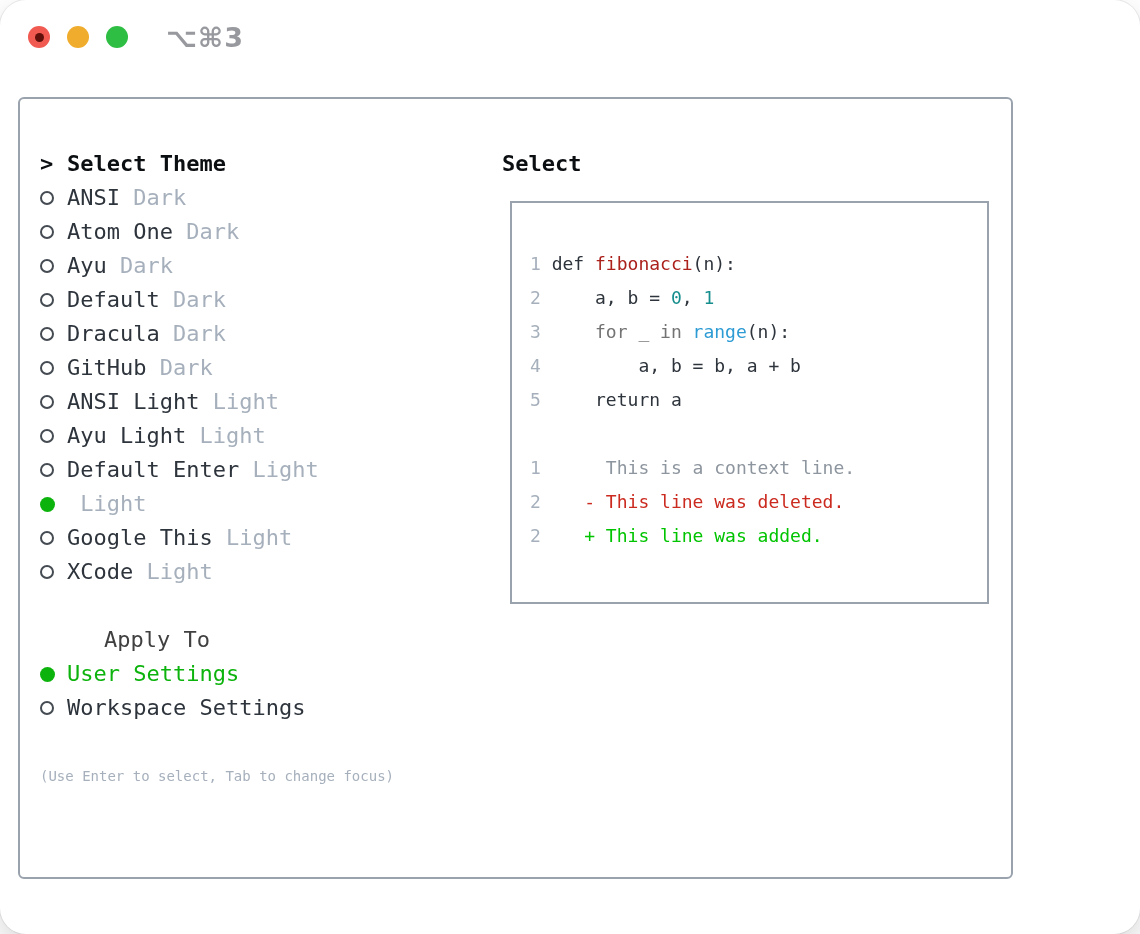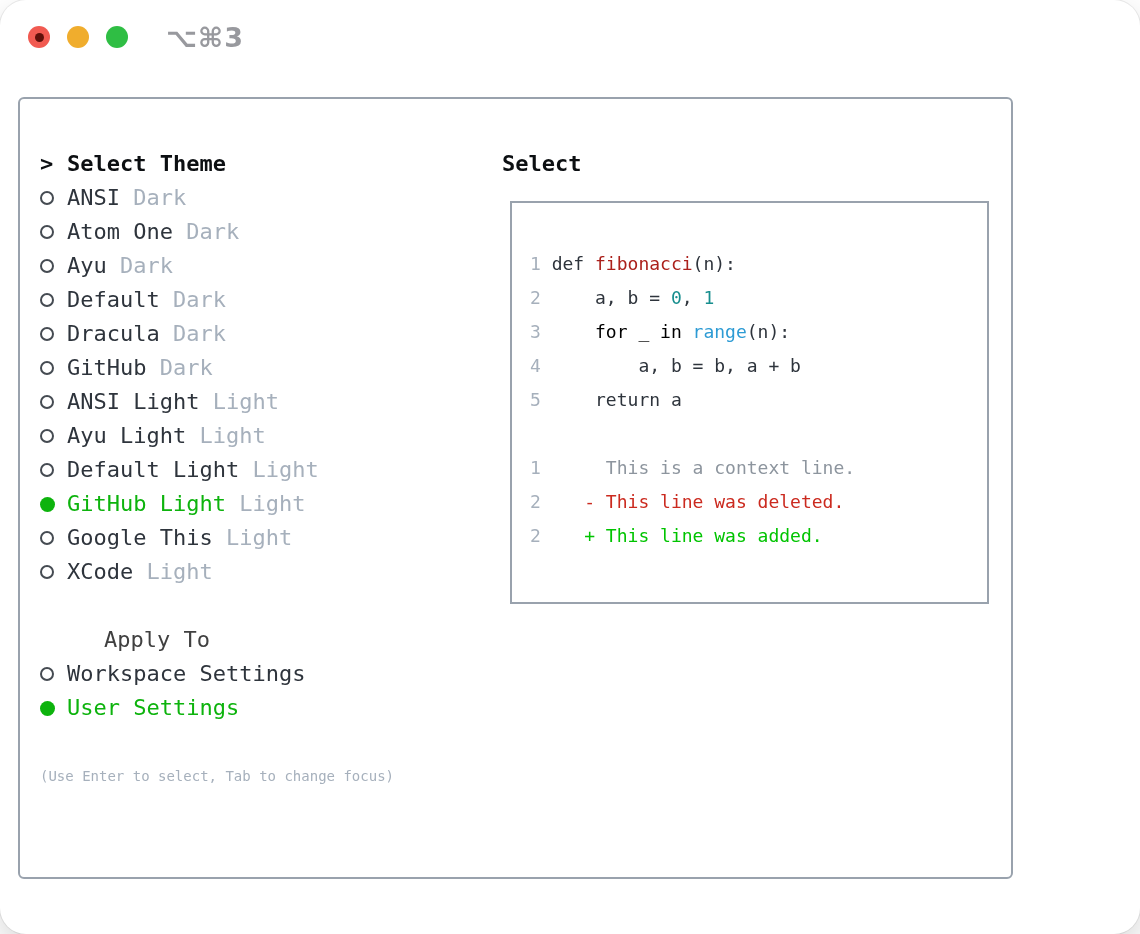--- a/index.html
+++ b/index.html
@@ -127,28 +127,27 @@
             <span class="marker">
               <span class="circle"></span>
             </span>
             <span class="name">Ayu Light</span>
             <span class="variant">Light</span>
           </div>
           <div class="row">
             <span class="marker">
               <span class="circle"></span>
             </span>
-            <span class="name">Default Light</span>
+            <span class="name">Default Enter</span>
             <span class="variant">Light</span>
           </div>
           <div class="row">
             <span class="marker">
               <span class="circle filled" style="background: rgb(13, 179, 13);"></span>
             </span>
-            <span class="name" style="color: rgb(13, 179, 13);">GitHub Light</span>
             <span class="variant">Light</span>
           </div>
           <div class="row">
             <span class="marker">
               <span class="circle"></span>
             </span>
             <span class="name">Google This</span>
             <span class="variant">Light</span>
           </div>
           <div class="row">
@@ -161,45 +160,45 @@
         </div>
 
       <div class="apply-section">
         <div class="row">
           <span class="marker"></span>
           <span class="subheading">Apply To</span>
         </div>
         <div>
             <div class="row">
               <span class="marker">
+                <span class="circle filled" style="background: rgb(13, 179, 13);"></span>
+              </span>
+              <span class="name" style="color: rgb(13, 179, 13);">User Settings</span>
+            </div>
+            <div class="row">
+              <span class="marker">
                 <span class="circle"></span>
               </span>
               <span class="name">Workspace Settings</span>
             </div>
-            <div class="row">
-              <span class="marker">
-                <span class="circle filled" style="background: rgb(13, 179, 13);"></span>
-              </span>
-              <span class="name" style="color: rgb(13, 179, 13);">User Settings</span>
-            </div>
           </div>
       </div>
 
       <div class="hint" style="color: rgb(166, 176, 188);">(Use Enter to select, Tab to change focus)</div>
     </div>
 
     <div class="right-col">
       <div class="row">
         <span class="heading">Select</span>
       </div>
       <div class="preview-box">
         <div>
             <div class="code-line"><span class="lineno" style="color: rgb(166, 176, 188);">1</span><span style="color: rgb(46, 52, 60);"> def </span><span style="color: rgb(171, 33, 28);">fibonacci</span><span style="color: rgb(46, 52, 60);">(n):</span></div>
             <div class="code-line"><span class="lineno" style="color: rgb(166, 176, 188);">2</span><span style="color: rgb(46, 52, 60);">     a, b = </span><span style="color: rgb(23, 142, 142);">0</span><span style="color: rgb(46, 52, 60);">, </span><span style="color: rgb(23, 142, 142);">1</span></div>
-            <div class="code-line"><span class="lineno" style="color: rgb(166, 176, 188);">3</span><span style="color: #000000;">     for _ in </span><span style="color: rgb(45, 155, 212);">range</span><span style="color: rgb(46, 52, 60);">(n):</span></div>
+            <div class="code-line"><span class="lineno" style="color: rgb(166, 176, 188);">3</span><span style="color: #737373;">     for _ in </span><span style="color: rgb(45, 155, 212);">range</span><span style="color: rgb(46, 52, 60);">(n):</span></div>
             <div class="code-line"><span class="lineno" style="color: rgb(166, 176, 188);">4</span><span style="color: rgb(46, 52, 60);">         a, b = b, a + b</span></div>
             <div class="code-line"><span class="lineno" style="color: rgb(166, 176, 188);">5</span><span style="color: rgb(46, 52, 60);">     return a</span></div>
             <div class="code-line"><span class="lineno" style="color: rgb(166, 176, 188);"></span></div>
             <div class="code-line"><span class="lineno" style="color: rgb(166, 176, 188);">1</span><span style="color: rgb(141, 149, 158);">      This is a context line.</span></div>
             <div class="code-line"><span class="lineno" style="color: rgb(166, 176, 188);">2</span><span style="color: rgb(203, 42, 31);">    - This line was deleted.</span></div>
             <div class="code-line"><span class="lineno" style="color: rgb(166, 176, 188);">2</span><span style="color: rgb(0, 196, 0);">    + This line was added.</span></div>
           </div>
       </div>
     </div>
 

